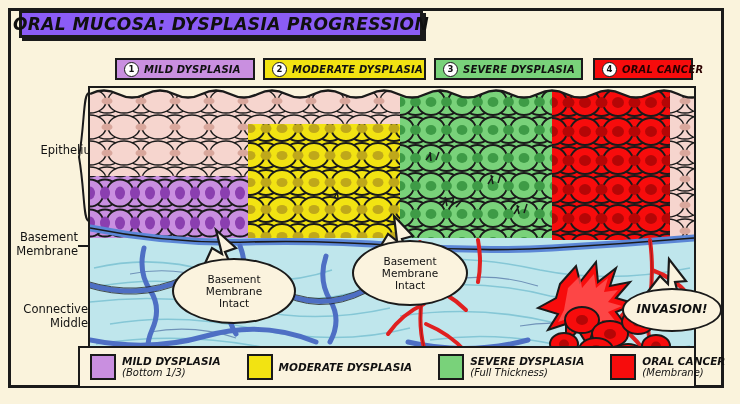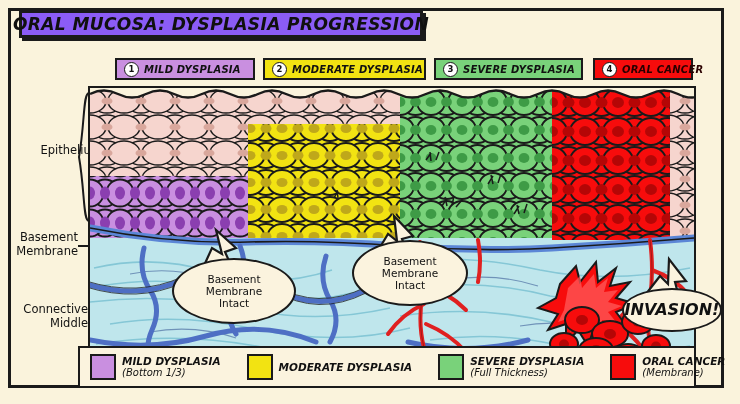--- a/index.html
+++ b/index.html
@@ -76,21 +76,21 @@
     background:#FBF3DE;border:2.5px solid #1a1a1a;border-radius:50%;
     display:flex;align-items:center;justify-content:center;text-align:center;
     font-size:10.5px;line-height:1.16;color:#111;box-sizing:border-box;
   }
   #co1{left:172px;top:258px;}
   #co1 .bubble{width:124px;height:66px;}
   #co2{left:352px;top:240px;}
   #co2 .bubble{width:116px;height:66px;}
   #co3{left:622px;top:288px;}
   #co3 .bubble{width:100px;height:44px;}
-  #co3 .bubble span{font-style:italic;font-weight:bold;font-size:16px;}
+  #co3 .bubble span{font-style:italic;font-weight:bold;font-size:12px;}
 
   
   .legend{
     position:absolute;left:78px;top:346px;width:618px;height:42px;
     background:#FBF3DE;border:2.5px solid #1a1a1a;box-sizing:border-box;
     display:flex;align-items:center;padding:0 8px;
   }
   .leg-item{display:flex;align-items:center;gap:6px;}
   .leg-sw{width:22px;height:22px;border:2px solid #1a1a1a;flex:none;}
   .leg-txt{line-height:1.15;}

